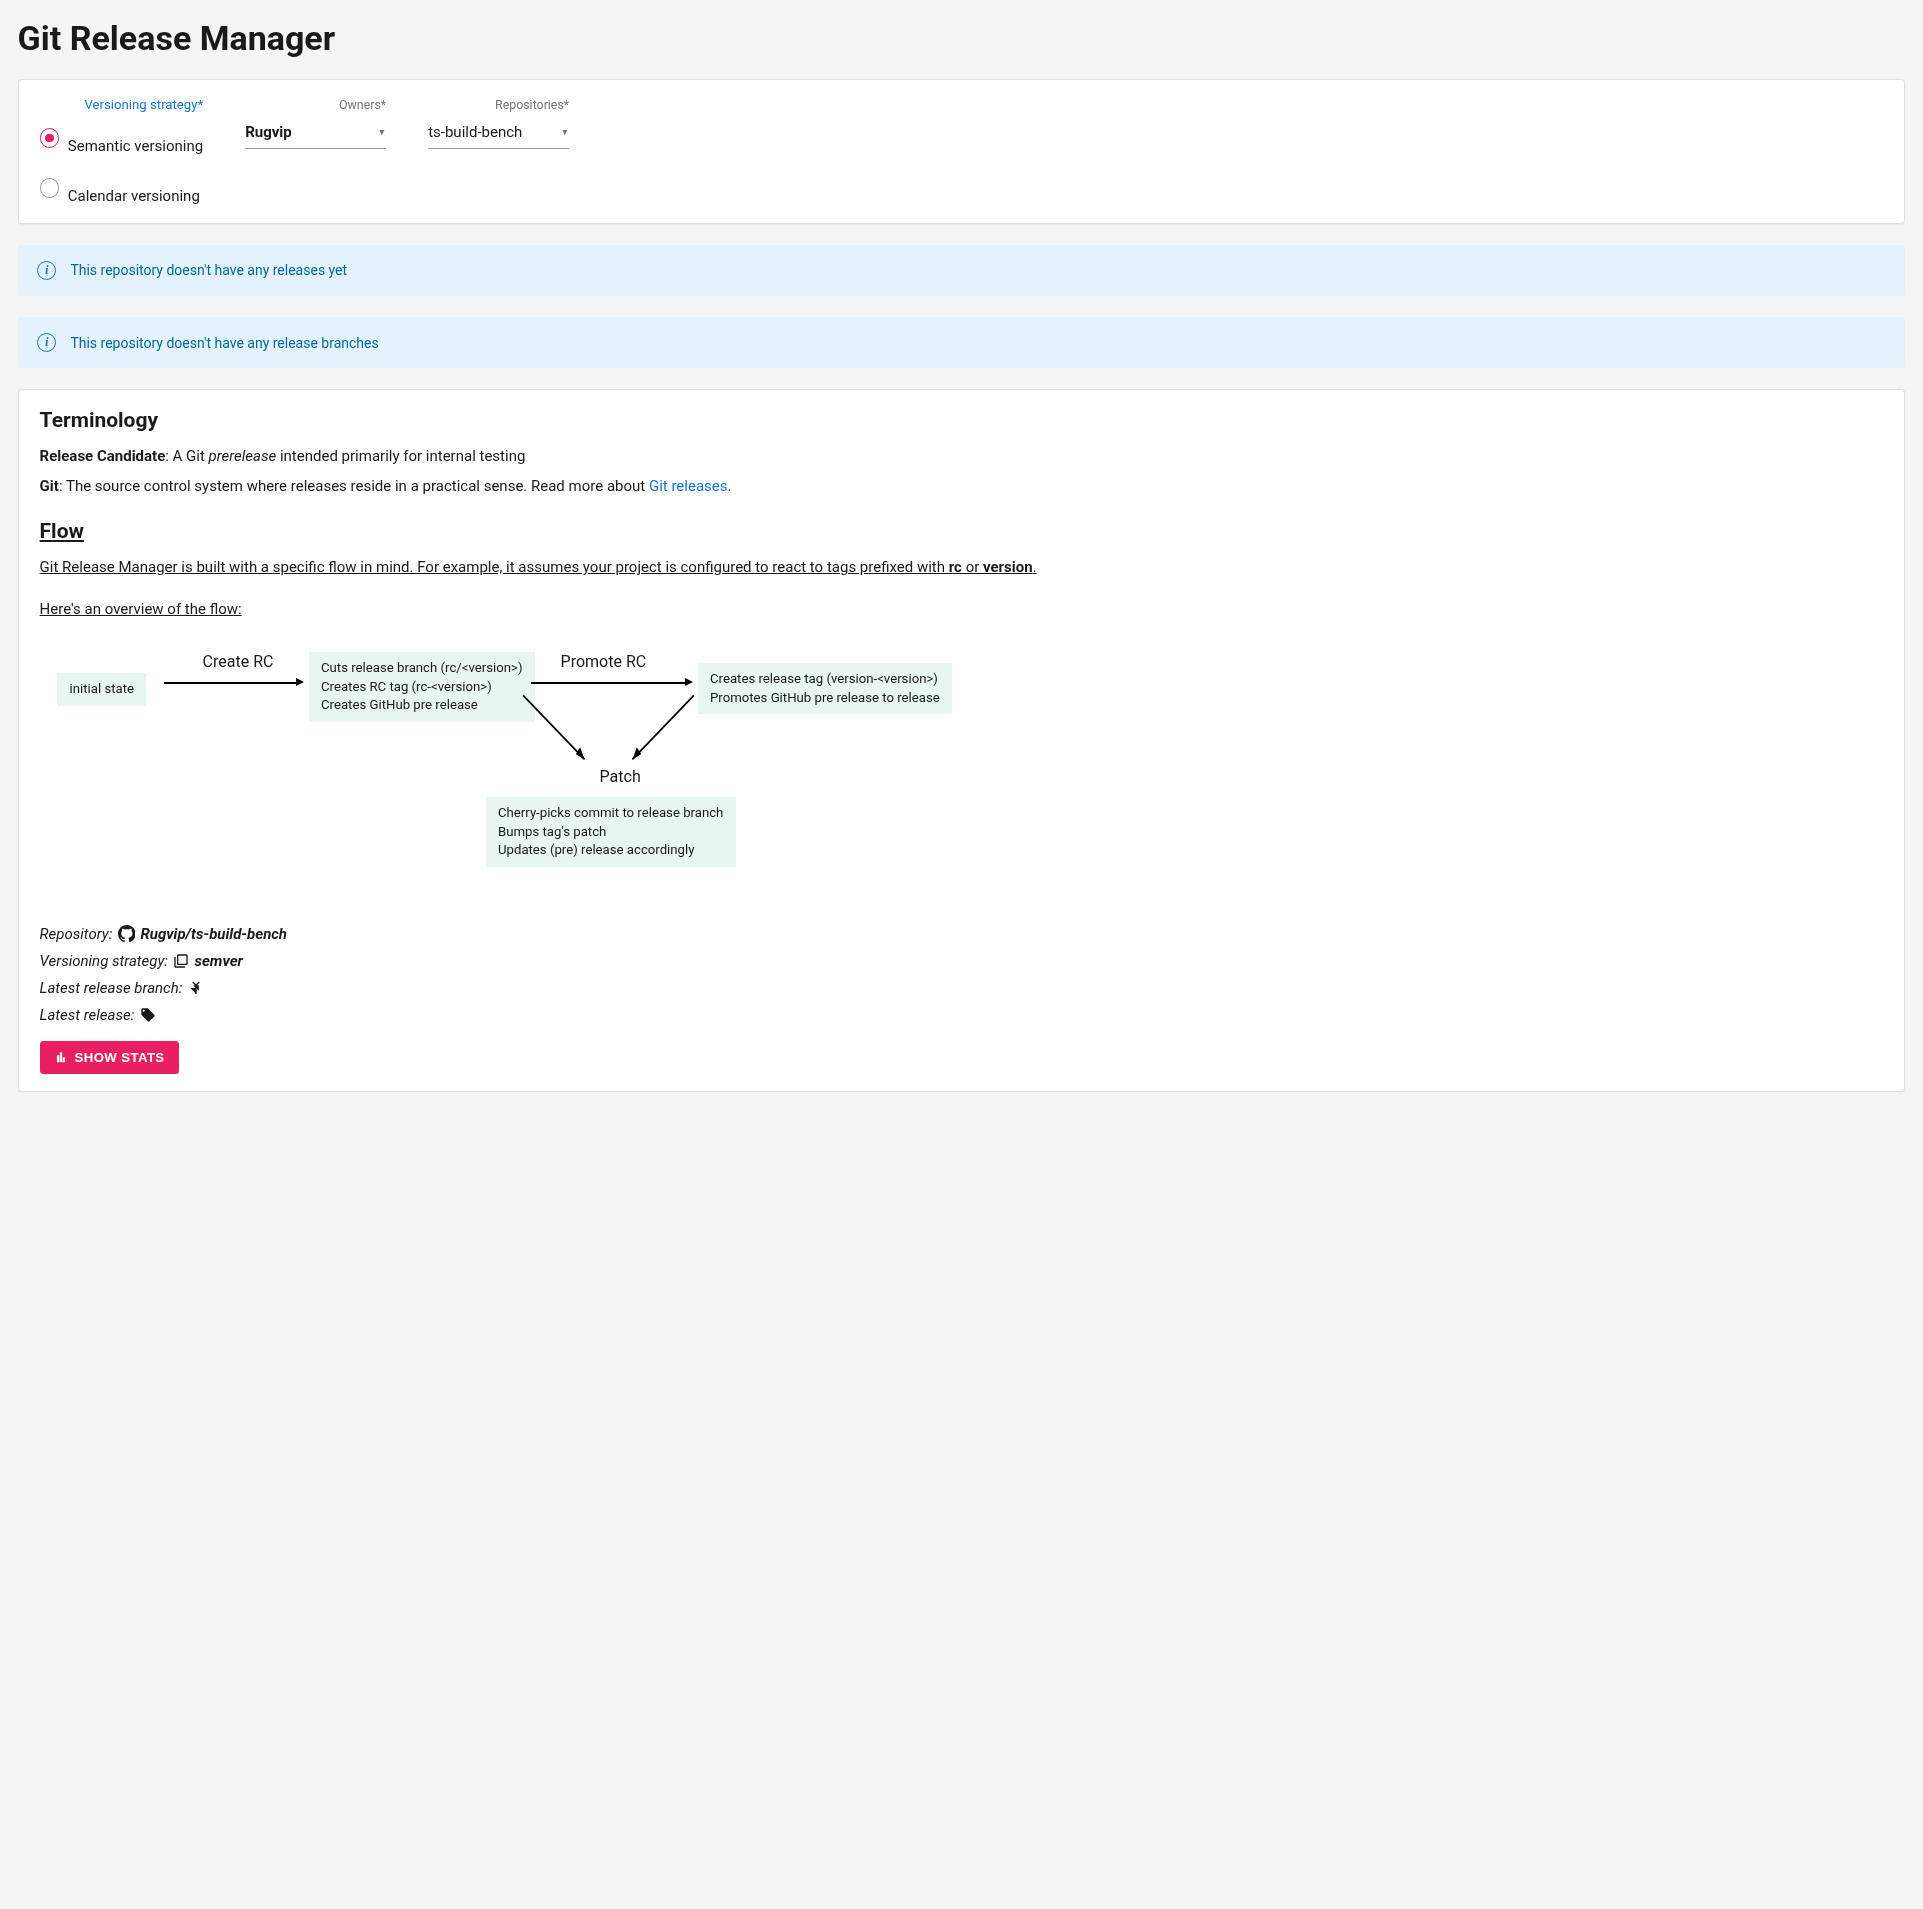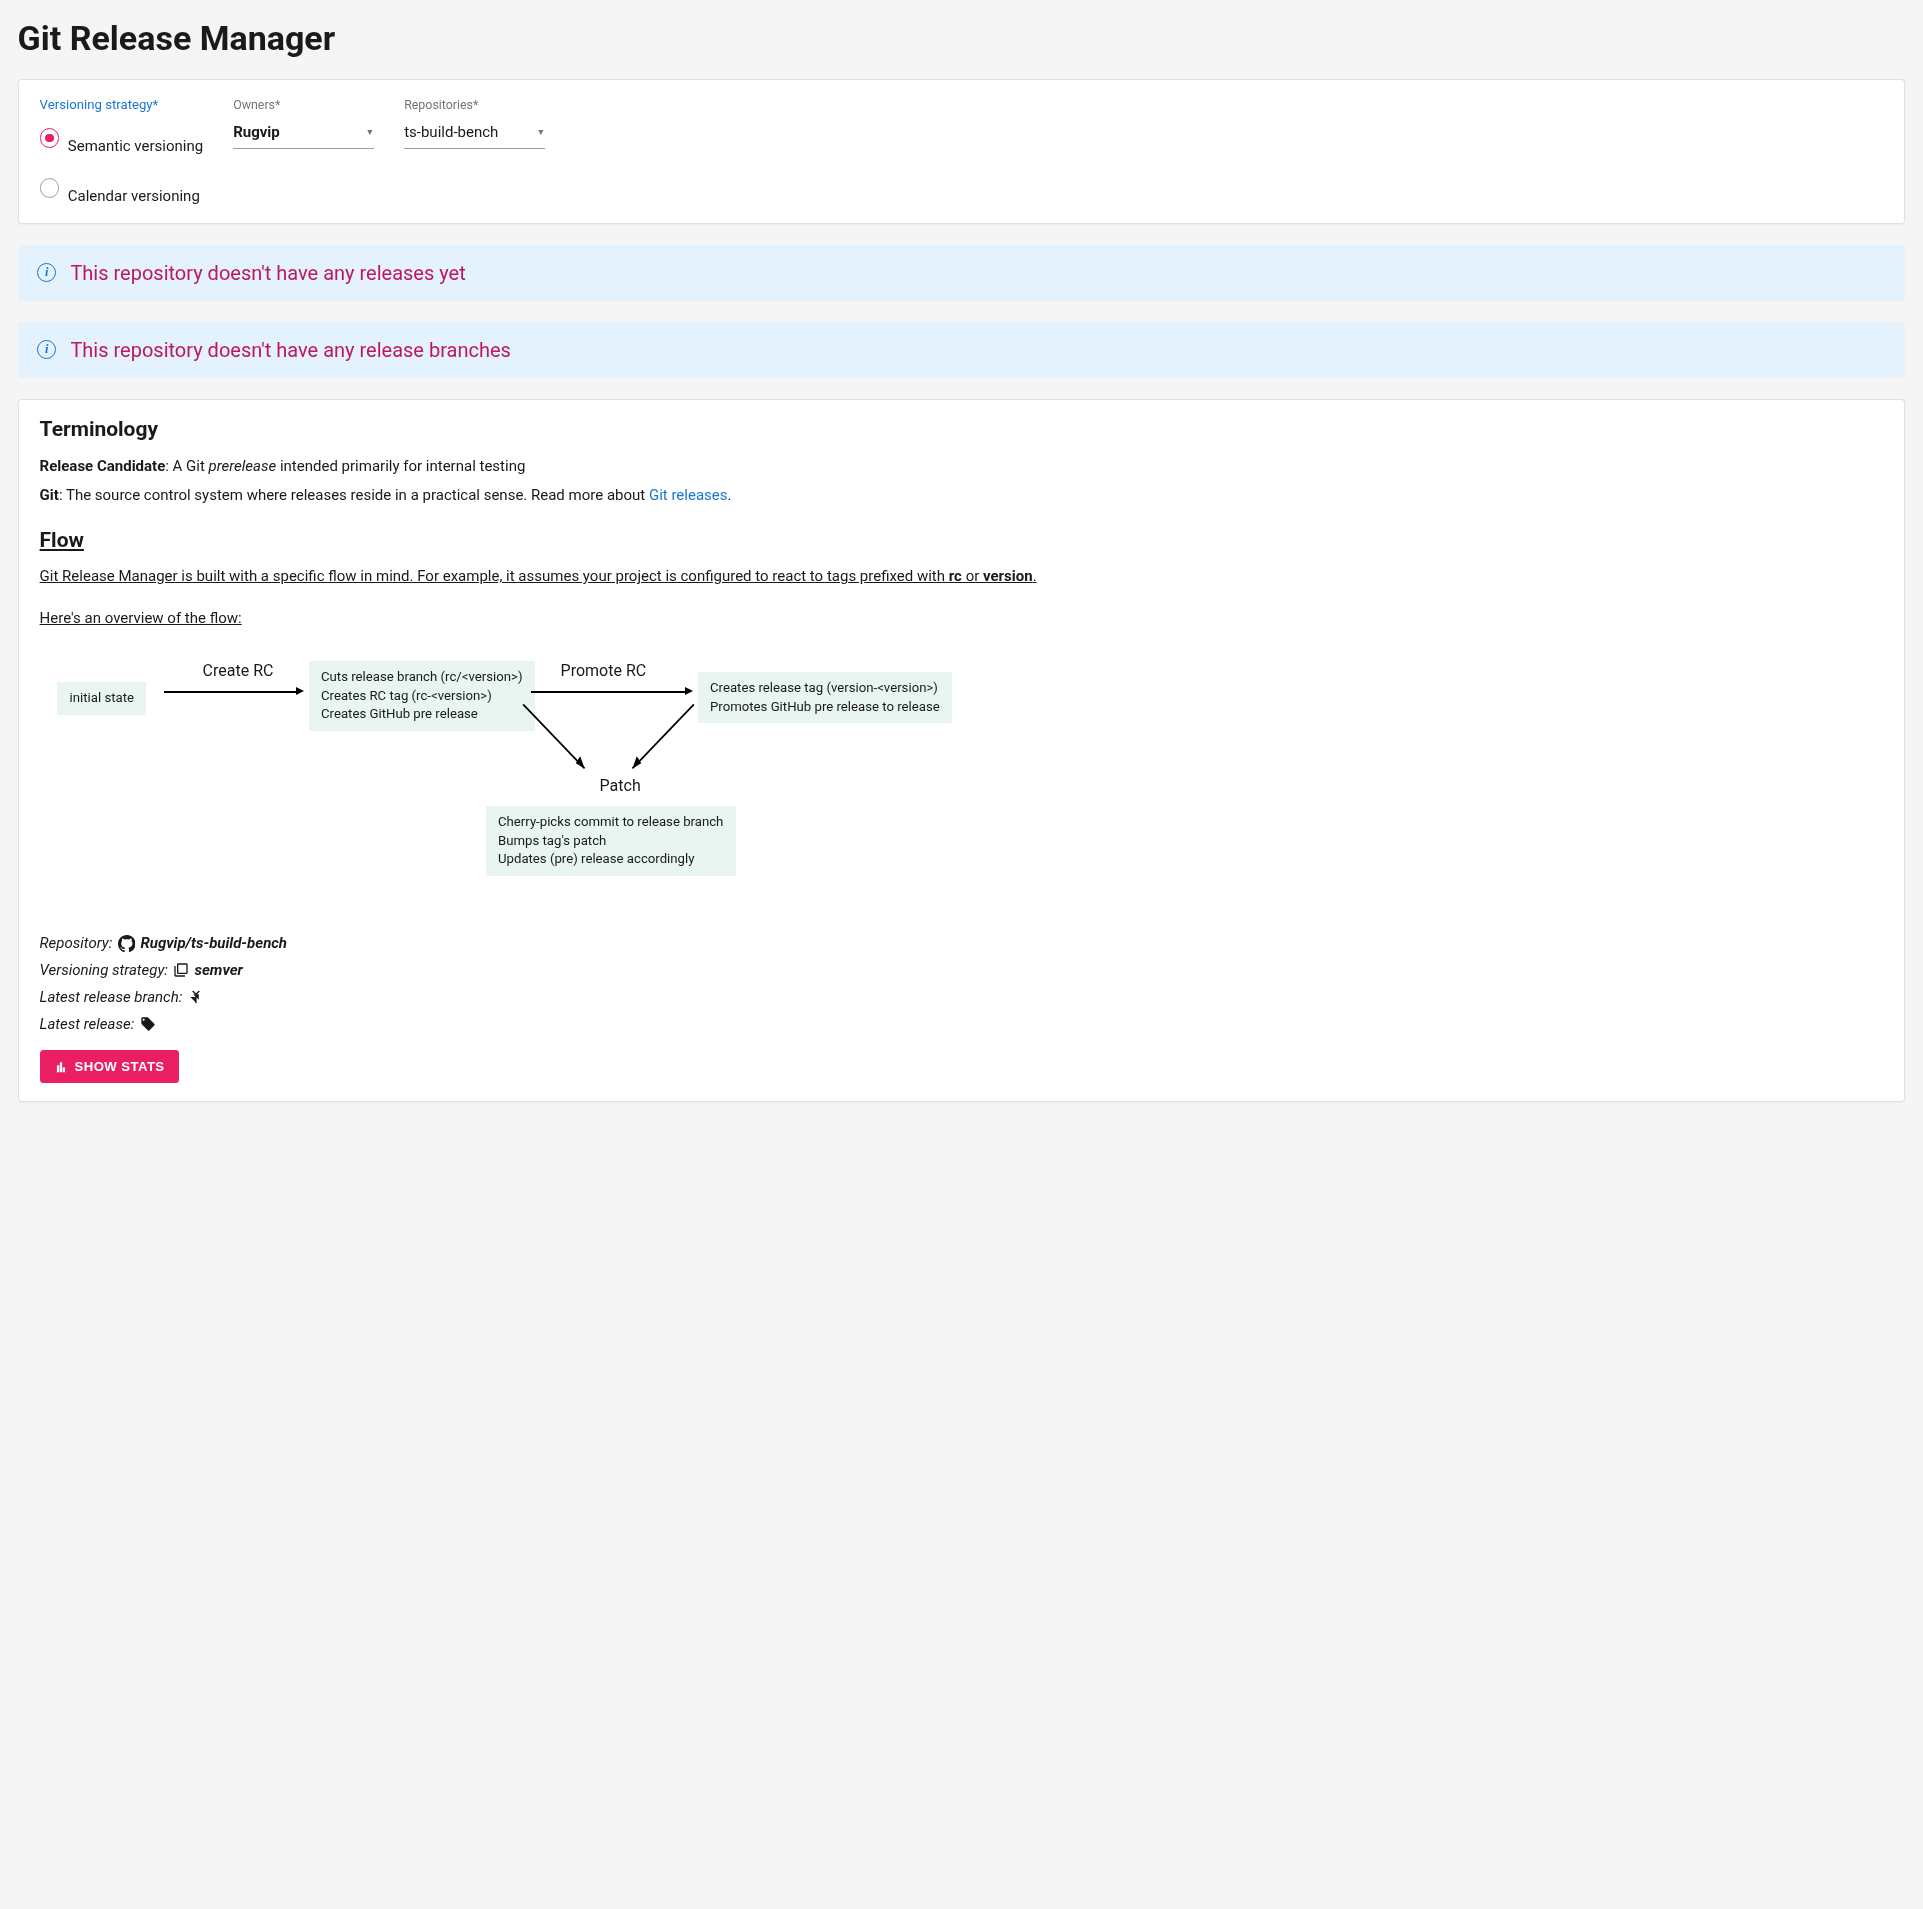--- a/index.html
+++ b/index.html
@@ -22,22 +22,23 @@
     .card {
       background: #fff;
       border: 0.9px solid #e0e0e0;
       border-radius: 3.5px;
       padding: 17.6px 21px;
       margin-bottom: 21px;
       box-shadow: 0 0.9px 1.8px rgba(0,0,0,0.04);
     }
     .config-row {
       display: flex;
-      gap: 30px;
+      gap: 42px;
       align-items: flex-start;
+      text-align: right;
     }
     .config-section {
       display: flex;
       flex-direction: column;
     }
     .section-label {
       font-size: 13.2px;
       color: #1976d2;
       margin-bottom: 8.8px;
     }
@@ -120,22 +121,22 @@
       align-items: center;
       justify-content: center;
       color: #1976d2;
       font-weight: 600;
       font-size: 12.4px;
       flex-shrink: 0;
       font-family: Georgia, serif;
       font-style: italic;
     }
     .alert-text {
-      color: #be185d;
-      font-size: 20px;
+      color: #0369a1;
+      font-size: 14px;
     }
     .section-heading {
       font-size: 21px;
       font-weight: 700;
       margin-bottom: 12.4px;
       color: #1a1a1a;
     }
     .body-text {
       font-size: 15px;
       line-height: 1.6;

